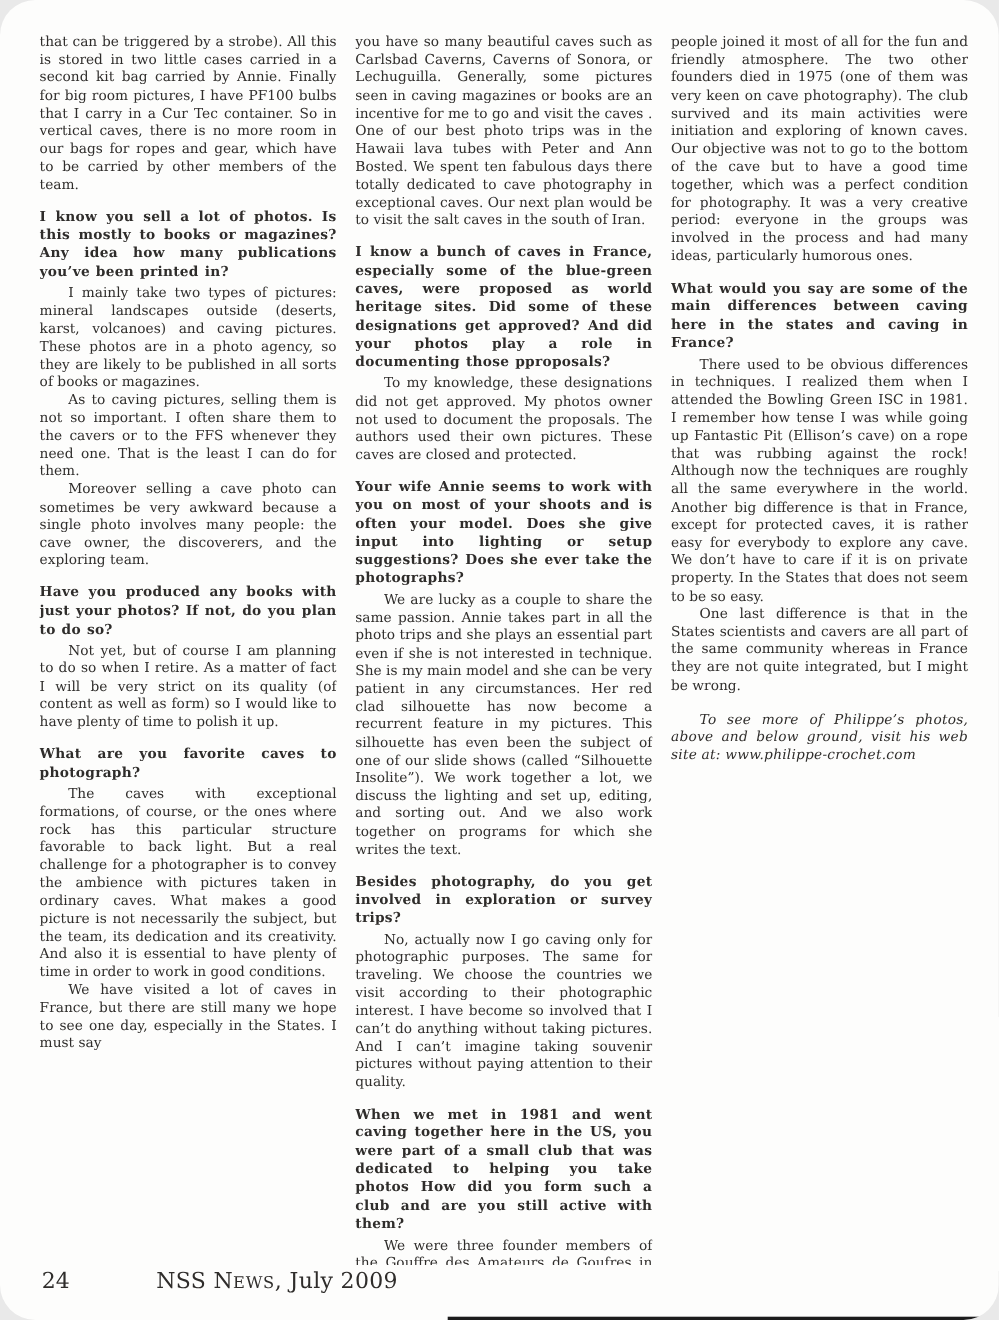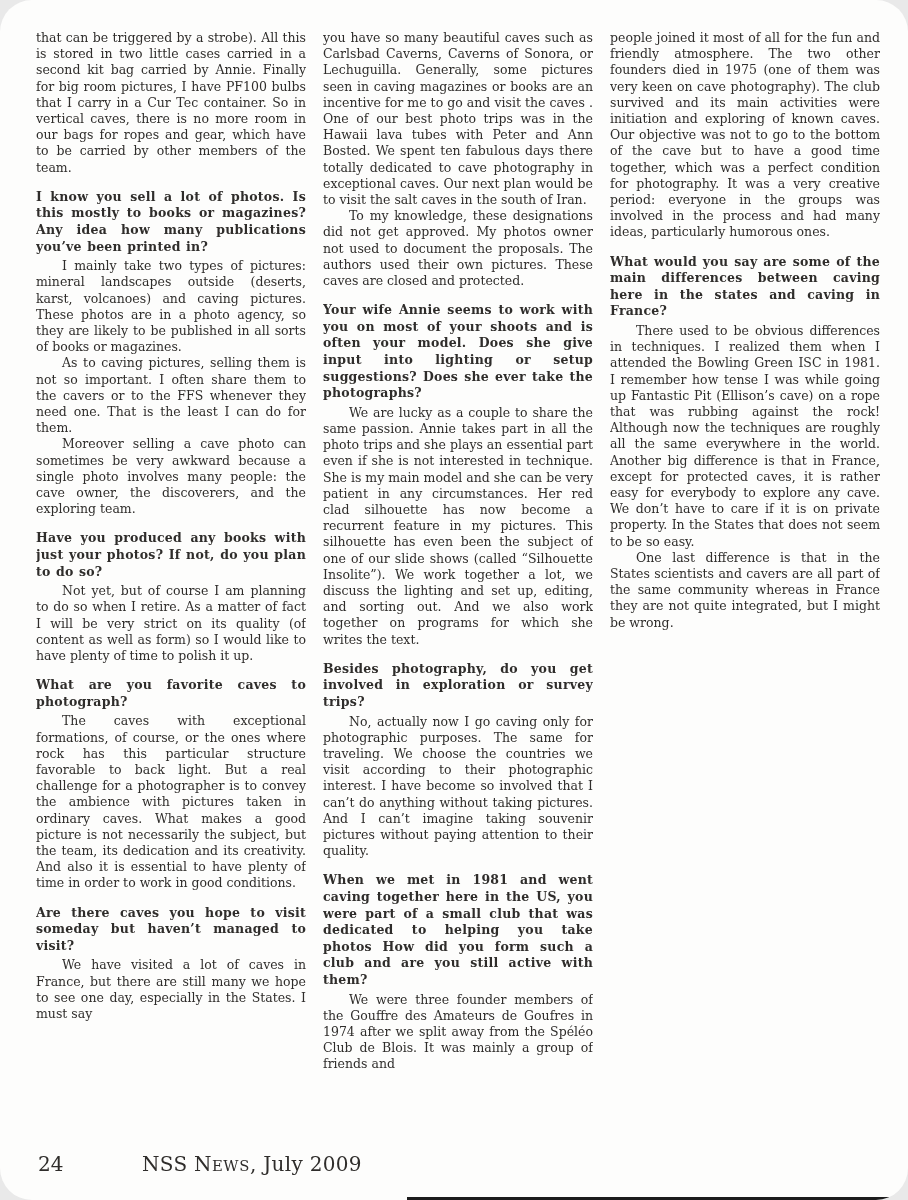--- a/index.html
+++ b/index.html
@@ -72,38 +72,39 @@
     <div class="col">
         <p class="continuation">that can be triggered by a strobe). All this is stored in two little cases carried in a second kit bag carried by Annie. Finally for big room pictures, I have PF100 bulbs that I carry in a Cur Tec container. So in vertical caves, there is no more room in our bags for ropes and gear, which have to be carried by other members of the team.</p>
         <p class="question">I know you sell a lot of photos. Is this mostly to books or magazines? Any idea how many publications you’ve been printed in?</p>
         <p class="answer">I mainly take two types of pictures: mineral landscapes outside (deserts, karst, volcanoes) and caving pictures. These photos are in a photo agency, so they are likely to be published in all sorts of books or magazines.</p>
         <p class="answer">As to caving pictures, selling them is not so important. I often share them to the cavers or to the FFS whenever they need one. That is the least I can do for them.</p>
         <p class="answer">Moreover selling a cave photo can sometimes be very awkward because a single photo involves many people: the cave owner, the discoverers, and the exploring team.</p>
         <p class="question">Have you produced any books with just your photos? If not, do you plan to do so?</p>
         <p class="answer">Not yet, but of course I am planning to do so when I retire. As a matter of fact I will be very strict on its quality (of content as well as form) so I would like to have plenty of time to polish it up.</p>
         <p class="question">What are you favorite caves to photograph?</p>
         <p class="answer">The caves with exceptional formations, of course, or the ones where rock has this particular structure favorable to back light. But a real challenge for a photographer is to convey the ambience with pictures taken in ordinary caves. What makes a good picture is not necessarily the subject, but the team, its dedication and its creativity. And also it is essential to have plenty of time in order to work in good conditions.</p>
-        <p class="question">Are there caves you hope to visit someday but haven’t managed to visit?</p>
         <p class="answer">We have visited a lot of caves in France, but there are still many we hope to see one day, especially in the States. I must say</p>
       </div>
     <div class="col">
         <p class="continuation">you have so many beautiful caves such as Carlsbad Caverns, Caverns of Sonora, or Lechuguilla. Generally, some pictures seen in caving magazines or books are an incentive for me to go and visit the caves . One of our best photo trips was in the Hawaii lava tubes with Peter and Ann Bosted. We spent ten fabulous days there totally dedicated to cave photography in exceptional caves. Our next plan would be to visit the salt caves in the south of Iran.</p>
+        <p class="question">I know a bunch of caves in France, especially some of the blue-green caves, were proposed as world heritage sites.  Did some of these designations get approved? And did your photos play a role in documenting those pproposals?</p>
         <p class="answer">To my knowledge, these designations did not get approved. My photos owner not used to document the proposals. The authors used their own pictures. These caves are closed and protected.</p>
         <p class="question">Your wife Annie seems to work with you on most of your shoots and is often your model. Does she give input into lighting or setup suggestions? Does she ever take the photographs?</p>
         <p class="answer">We are lucky as a couple to share the same passion. Annie takes part in all the photo trips and she plays an essential part even if she is not interested in technique. She is my main model and she can be very patient in any circumstances. Her red clad silhouette has now become a recurrent feature in my pictures. This silhouette has even been the subject of one of our slide shows (called “Silhouette Insolite”). We work together a lot, we discuss the lighting and set up, editing, and sorting out. And we also work together on programs for which she writes the text.</p>
         <p class="question">Besides photography, do you get involved in exploration or survey trips?</p>
         <p class="answer">No, actually now I go caving only for photographic purposes. The same for traveling. We choose the countries we visit according to their photographic interest. I have become so involved that I can’t do anything without taking pictures. And I can’t imagine taking souvenir pictures without paying attention to their quality.</p>
         <p class="question">When we met in 1981 and went caving together here in the US, you were part of a small club that was dedicated to helping you take photos How did you form such a club and are you still active with them?</p>
         <p class="answer">We were three founder members of the Gouffre des Amateurs de Goufres in 1974 after we split away from the Spéléo Club de Blois. It was mainly a group of friends and</p>
       </div>
     <div class="col">
         <p class="continuation">people joined it most of all for the fun and friendly atmosphere. The two other founders died in 1975 (one of them was very keen on cave photography). The club survived and its main activities were initiation and exploring of known caves. Our objective was not to go to the bottom of the cave but to have a good time together, which was a perfect condition for photography. It was a very creative period: everyone in the groups was involved in the process and had many ideas, particularly humorous ones.</p>
         <p class="question">What would you say are some of the main differences between caving here in the states and caving in France?</p>
         <p class="answer">There used to be obvious differences in techniques. I realized them when I attended the Bowling Green ISC in 1981. I remember how tense I was while going up Fantastic Pit (Ellison’s cave) on a rope that was rubbing against the rock! Although now the techniques are roughly all the same everywhere in the world. Another big difference is that in France, except for protected caves, it is rather easy for everybody to explore any cave. We don’t have to care if it is on private property. In the States that does not seem to be so easy.</p>
         <p class="answer">One last difference is that in the States scientists and cavers are all part of the same community whereas in France they are not quite integrated, but I might be wrong.</p>
+        <p class="closing">To see more of Philippe’s photos, above and below ground, visit his web site at: www.philippe-crochet.com</p>
       </div>
   </div>
 
   <div class="footer">
     <span class="page-number">24</span>
     <span class="journal"><span>NSS N</span><span class="sc">EWS</span><span>, July 2009</span></span>
   </div>
 
   <div class="scan-edge-line"></div>
 </div>

